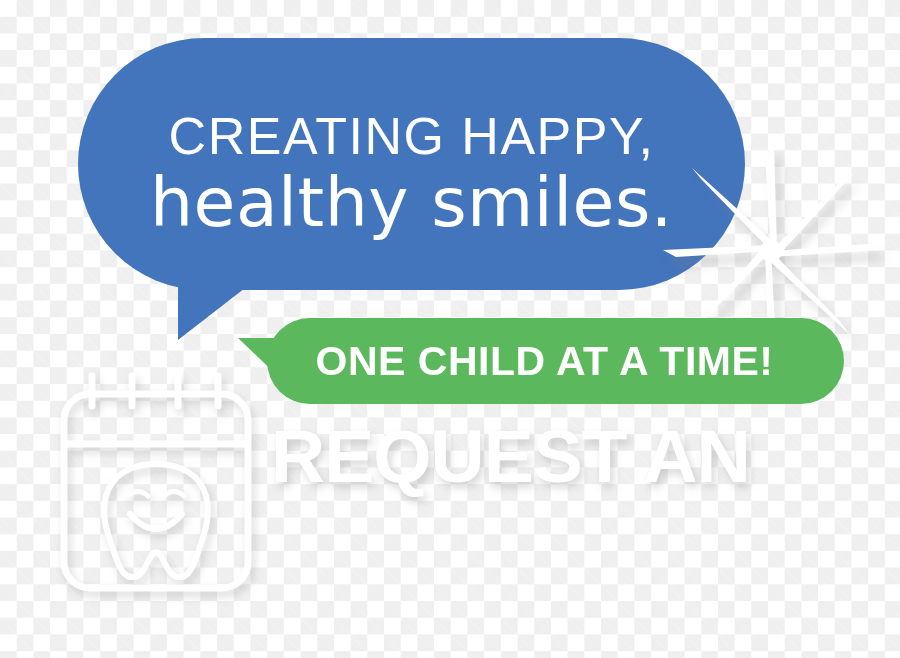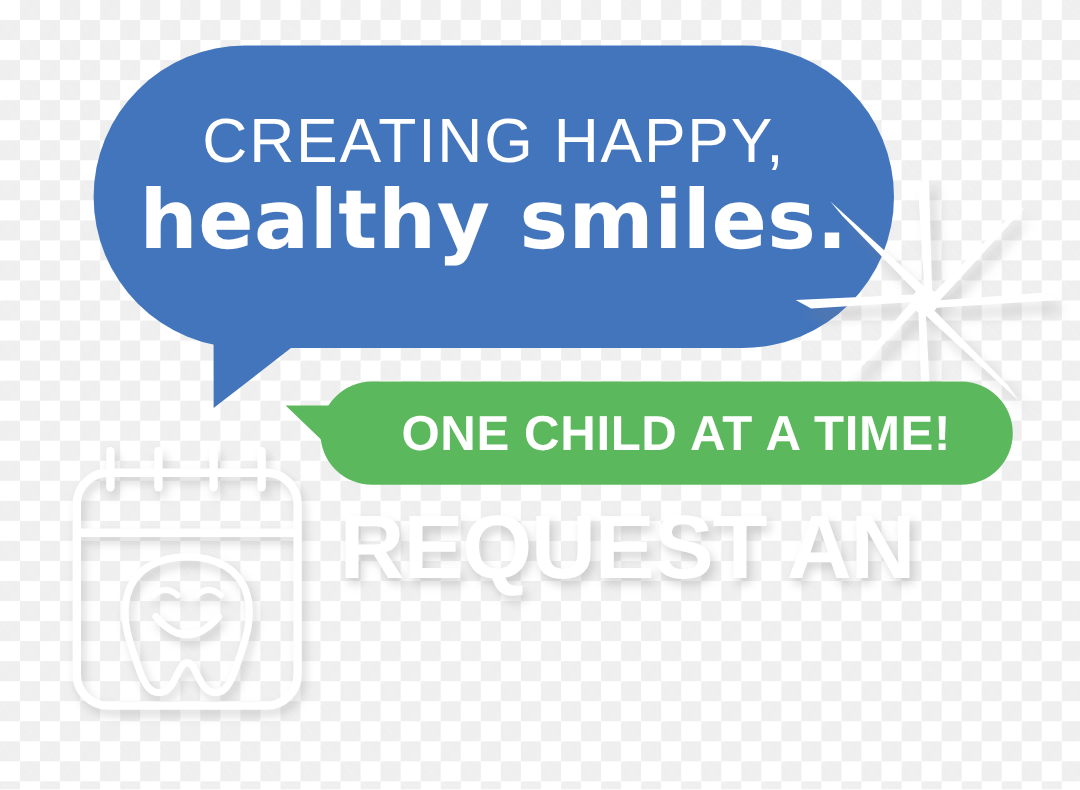--- a/index.html
+++ b/index.html
@@ -24,21 +24,21 @@
 
   
   .watermark-layer {
     position: absolute;
     inset: 0;
     z-index: 1;
     pointer-events: none;
   }
   .wm-cta {
     position: absolute;
-    left: 283px;
+    left: 271px;
     top: 418px;
     width: 600px;
     color: #ffffff;
     font-family: "Liberation Sans", sans-serif;
     font-weight: bold;
     font-size: 75px;
     line-height: 77px;
     letter-spacing: -1px;
     text-transform: uppercase;
     filter: drop-shadow(3px 5px 4px rgba(120,120,120,0.30));
@@ -91,40 +91,40 @@
     top: 248px;
     width: 0;
     height: 0;
     border-left: 0 solid transparent;
     border-top: 62px solid var(--blue, #4375bd);
     border-right: 80px solid transparent;
   }
   .blue-text {
     position: absolute;
     left: 8px;
-    top: 0;
+    top: 18px;
     width: 667px;
     height: 252px;
     display: flex;
     flex-direction: column;
     align-items: center;
     justify-content: center;
     color: #ffffff;
   }
   .line-creating {
     font-family: "Liberation Sans", sans-serif;
     font-weight: 400;
     font-size: 52px;
     line-height: 58px;
     letter-spacing: 1.5px;
     margin-top: 2px;
   }
   .line-healthy {
     font-family: "DejaVu Sans", sans-serif;
-    font-weight: 700;
+    font-weight: 400;
     font-size: 68px;
     line-height: 80px;
     letter-spacing: 0.5px;
     margin-top: -2px;
     text-align: center;
   }
 
   
   .bubble-green-wrap {
     position: absolute;
@@ -148,21 +148,21 @@
     left: 2px;
     top: 20px;
     width: 0;
     height: 0;
     border-top: 0 solid transparent;
     border-right: 48px solid var(--green, #5cb85c);
     border-bottom: 46px solid transparent;
   }
   .green-text {
     position: absolute;
-    left: 39px;
+    left: 20px;
     top: 0px;
     width: 577px;
     height: 86px;
     display: flex;
     align-items: center;
     justify-content: center;
     color: #ffffff;
     font-family: "Liberation Sans", sans-serif;
     font-weight: bold;
     font-size: 41px;

